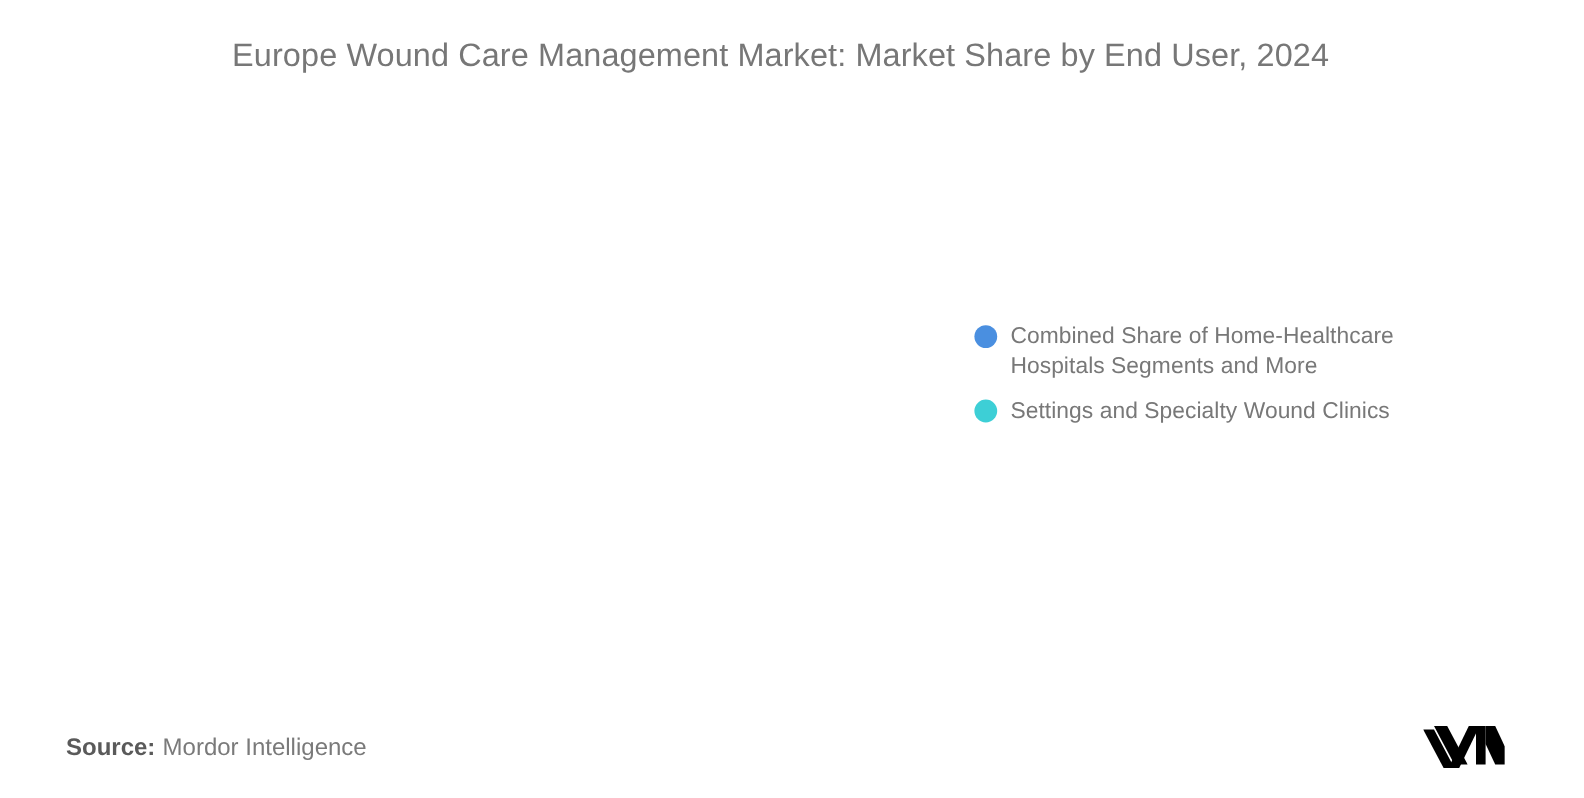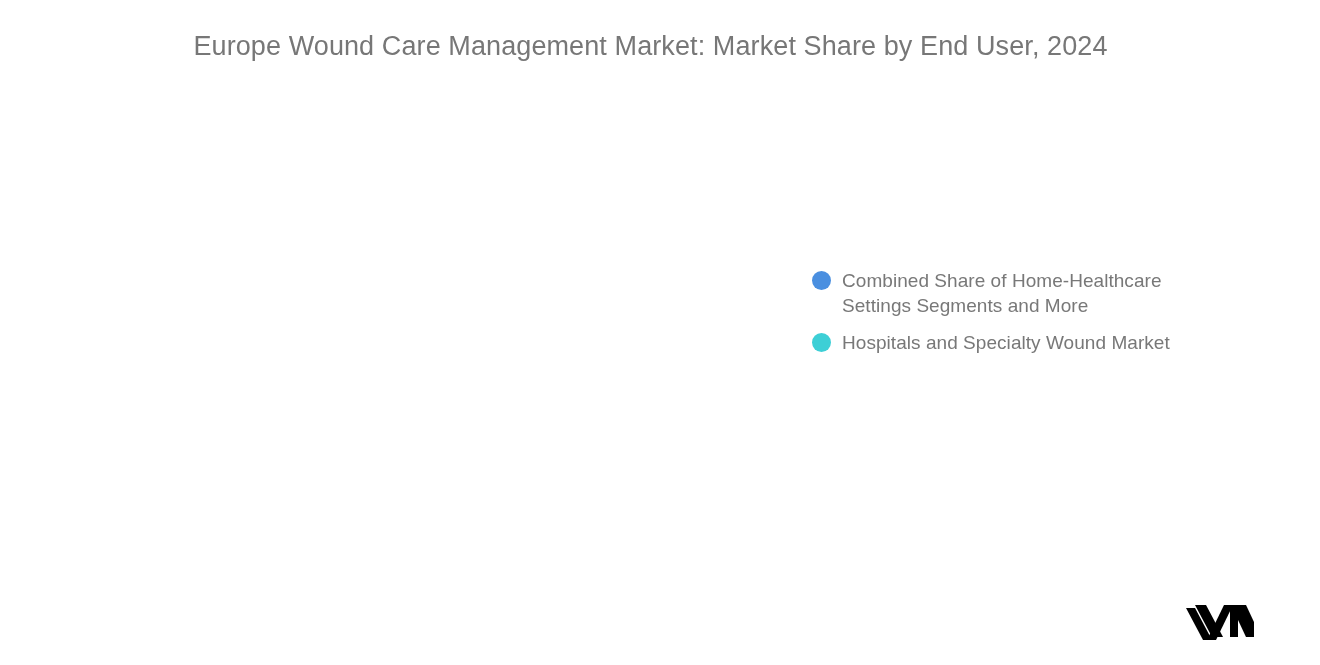--- a/index.html
+++ b/index.html
@@ -116,28 +116,31 @@
 <body>
 
 <div id="page">
 
   <div id="chart-title">Europe Wound Care Management Market: Market Share by End User, 2024</div>
 
 
   <div id="legend">
     <div class="legend-row">
       <span class="legend-swatch" style="background: rgb(74, 143, 224);"></span>
-      <span class="legend-label">Combined Share of Home-Healthcare Settings Segments and More</span>
+      <span class="legend-label">Combined Share of Home-Healthcare Hospitals Segments and More</span>
     </div>
     <div class="legend-row">
       <span class="legend-swatch" style="background: rgb(61, 207, 214);"></span>
-      <span class="legend-label">Hospitals and Specialty Wound Market</span>
+      <span class="legend-label">Settings and Specialty Wound Clinics</span>
     </div>
   </div>
 
+  <div id="source">
+    <span id="source-key">Source:</span><span id="source-value">Mordor Intelligence</span>
+  </div>
 
   <div id="logo">
     <svg viewBox="0 0 68 40" width="68" height="40">
 
       <polygon id="logo-p1" points="0,8 9,8 26,40 17,40"></polygon>
 
       <polygon id="logo-p2" points="9,5 20,5 37,37 26,37"></polygon>
 
       <polygon id="logo-p3" points="30,40 21,40 38,5 47,5"></polygon>
 

